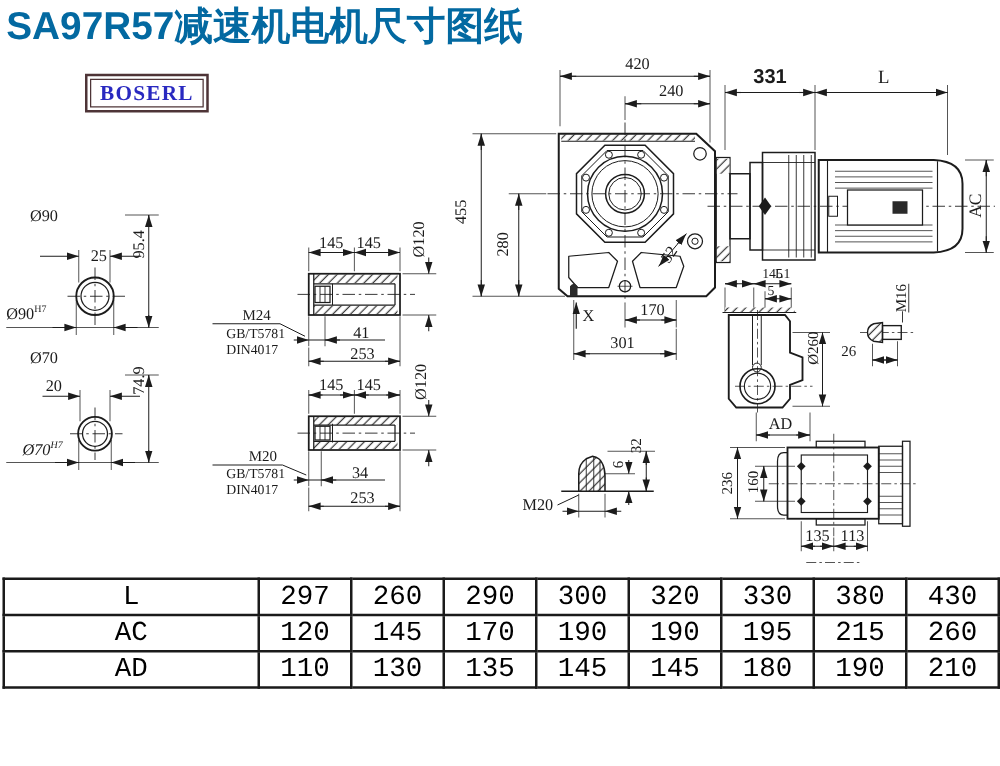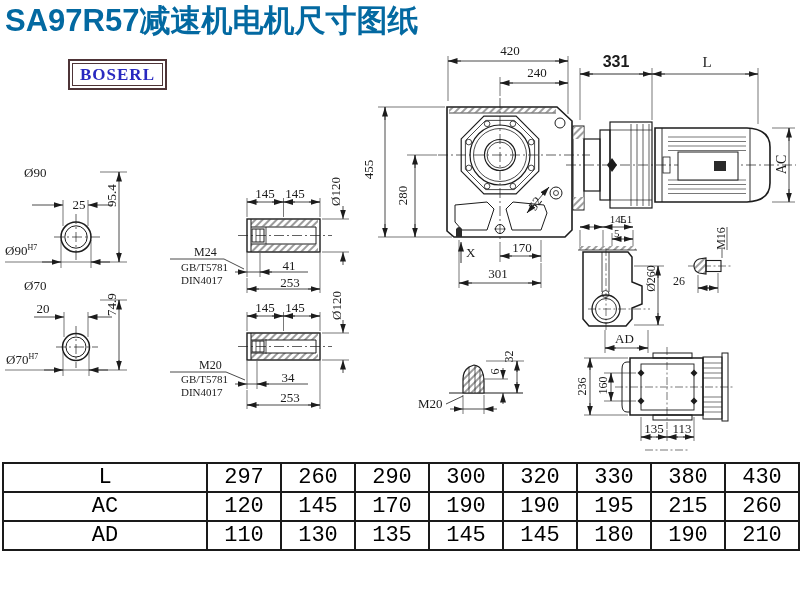--- a/index.html
+++ b/index.html
@@ -385,21 +385,21 @@
   </g>
 </svg>
 
 <span class="lbl" style="left:24px;top:165px;">Ø90</span>
 <span class="lbl c" style="left:30px;top:197px;width:26px;margin-left:36px;">25</span>
 <span class="lbl rot" style="left:89px;top:188px;width:44px;">95.4</span>
 <span class="lbl" style="left:5px;top:243px;"><span>Ø90</span><sup>H7</sup></span>
 <span class="lbl" style="left:24px;top:278px;">Ø70</span>
 <span class="lbl c" style="left:30px;top:301px;width:26px;">20</span>
 <span class="lbl rot" style="left:89px;top:297px;width:44px;">74.9</span>
-<span class="lbl" style="left:6px;top:352px;"><span>Ø70</span><sup>H7</sup></span>
+<span class="lbl" style="left:18px;top:352px;font-style:italic;"><span>Ø70</span><sup>H7</sup></span>
 
 <span class="lbl c" style="left:252px;top:186px;width:26px;">145</span>
 <span class="lbl c" style="left:282px;top:186px;width:26px;">145</span>
 <span class="lbl rot" style="left:313px;top:184px;width:44px;">Ø120</span>
 <span class="lbl s12" style="left:194px;top:245px;">M24</span>
 <span class="lbl sm" style="left:181px;top:261px;">GB/T5781</span>
 <span class="lbl sm" style="left:181px;top:274px;">DIN4017</span>
 <span class="lbl c" style="left:277px;top:258px;width:24px;">41</span>
 <span class="lbl c" style="left:270px;top:275px;width:40px;">253</span>
 

